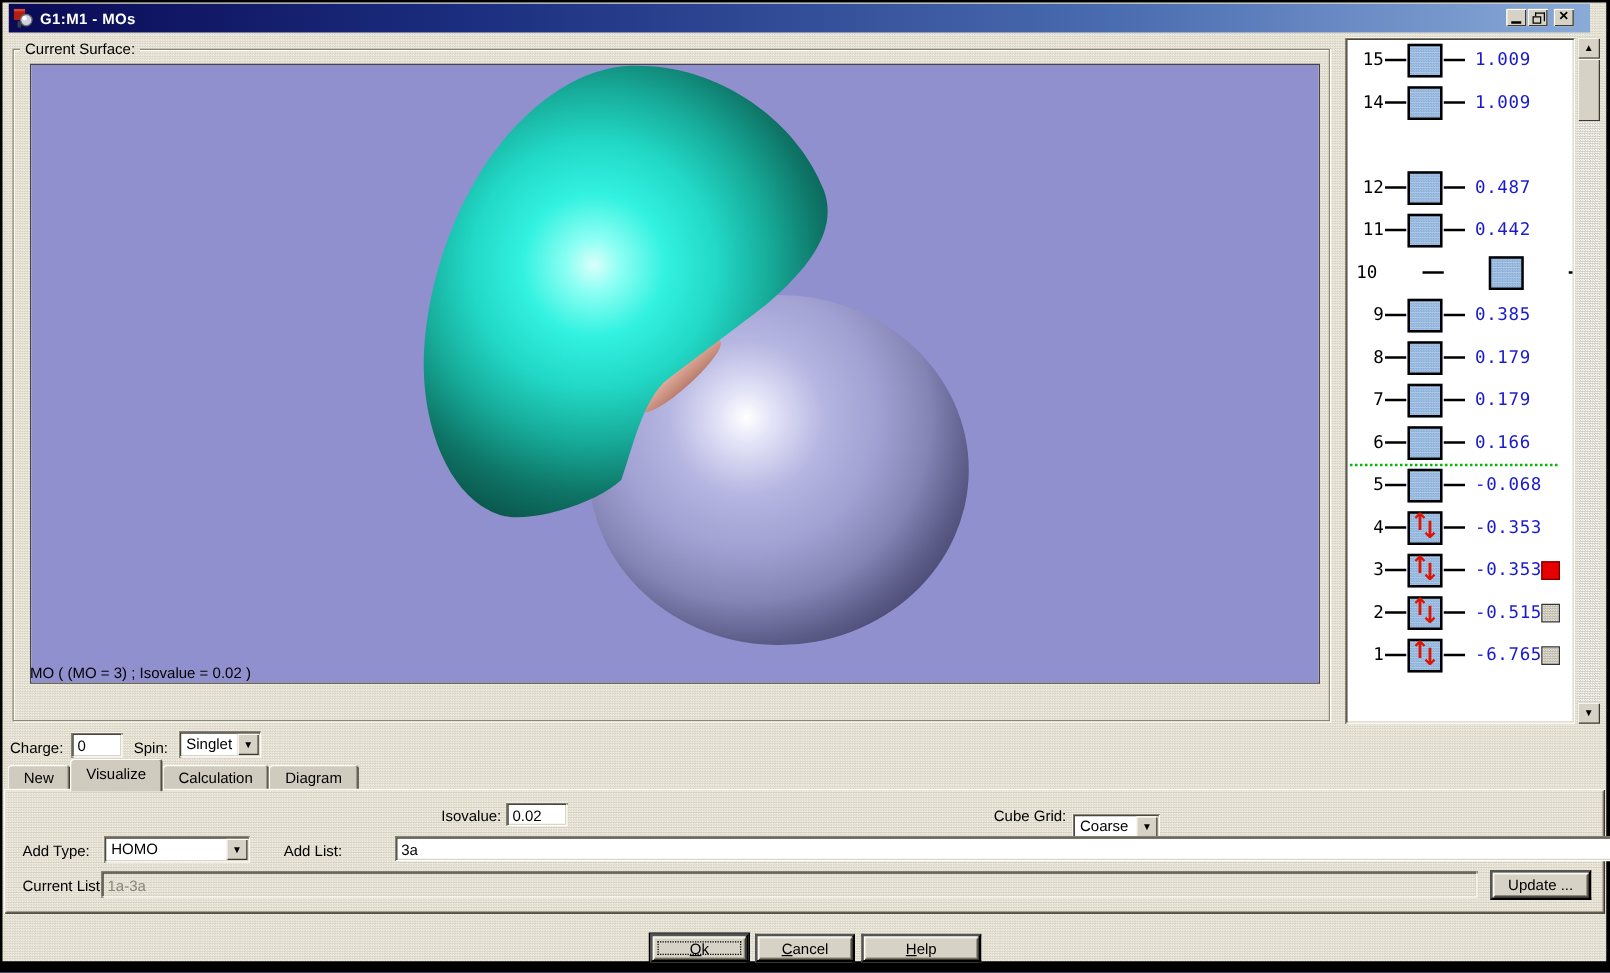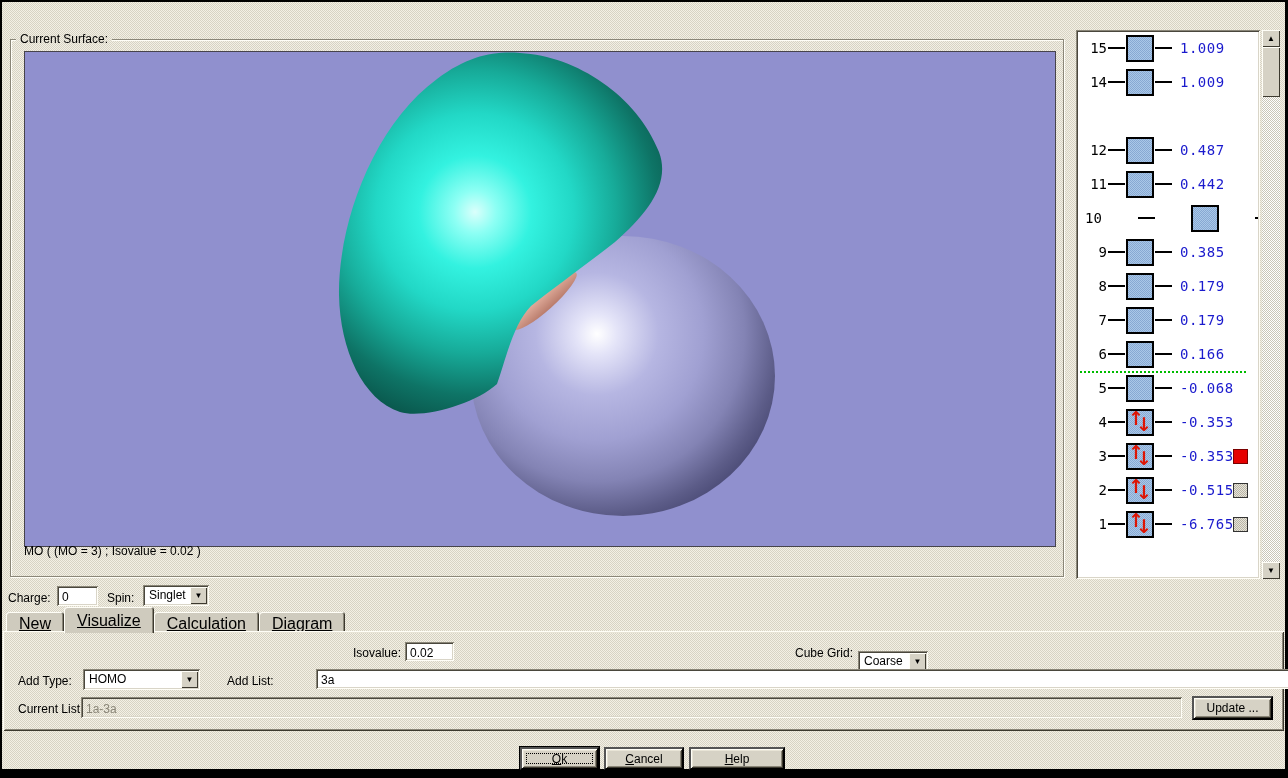--- a/index.html
+++ b/index.html
@@ -24,21 +24,21 @@
   .restore-glyph{display:block;position:relative;width:9px;height:9px;}
   .restore-glyph::before{content:"";position:absolute;left:2px;top:0;width:6px;height:6px;border:1px solid #000;border-bottom-width:0;}
   .restore-glyph::after{content:"";position:absolute;left:0;top:3px;width:5px;height:4px;border:1px solid #000;background:#d6d2c5;}
   .close-x{font-weight:bold;font-size:10px;}
 
   
   .groupbox{position:absolute;left:8px;top:37px;width:1052px;height:536px;}
   .group-label{position:absolute;left:14px;top:30px;padding:0 4px;z-index:2;}
   .viewport{position:absolute;left:22px;top:49px;width:1030px;height:494px;border:1px solid #46434a;}
   .viewport svg{display:block;}
-  .vp-caption{position:absolute;left:22px;top:542px;font-size:12px;}
+  .vp-caption{position:absolute;left:22px;top:529px;font-size:12px;}
 
   
   .molist{position:absolute;left:1074px;top:28px;width:184px;height:549px;background:#fff;box-shadow:inset 1px 1px 0 #8a8678,inset -1px -1px 0 #fffef7,inset 2px 2px 0 #4a473d,inset -2px -2px 0 #d9d5c8;}
   .molist-inner{position:absolute;inset:2px;overflow:hidden;}
   .mo-row{position:absolute;left:0;width:100%;height:28px;display:flex;align-items:center;padding-left:7px;box-sizing:border-box;}
   .mo-num{width:22px;text-align:right;font:14px "DejaVu Sans Mono",monospace;}
   .mo-line{width:17px;height:2px;background:#000;margin:0 1px;flex:0 0 auto;}
   .mo-box{position:relative;width:24px;height:23px;border:2px solid #000;background-color:#aac8e8;background-image:conic-gradient(rgba(70,110,170,.35) 25%,transparent 0 50%,rgba(70,110,170,.35) 0 75%,transparent 0);background-size:2px 2px;flex:0 0 auto;}
   .mo-energy{margin-left:7px;font:14px "DejaVu Sans Mono",monospace;color:#1a1acd;letter-spacing:.5px;white-space:pre;}
   .mo-arrow{position:absolute;font-weight:bold;font-size:19px;line-height:1;color:#dd1505;font-family:"DejaVu Sans",sans-serif;}
@@ -58,38 +58,59 @@
   
   .label{position:absolute;white-space:nowrap;}
   .field{position:absolute;border:none;outline:none;background:#fff;box-shadow:inset 1px 1px 0 #8a8678,inset -1px -1px 0 #fffef7,inset 2px 2px 0 #4a473d,inset -2px -2px 0 #d9d5c8;font:12px "Liberation Sans",sans-serif;padding:2px 5px 0 5px;box-sizing:border-box;color:#000;}
   .field:disabled,.field.disabled{color:#8a8678;background:transparent;-webkit-text-fill-color:#8a8678;}
   .combo{position:absolute;box-sizing:border-box;background:#fff;box-shadow:inset 1px 1px 0 #8a8678,inset -1px -1px 0 #fffef7,inset 2px 2px 0 #4a473d,inset -2px -2px 0 #d9d5c8;}
   .combo .combo-text{position:absolute;left:6px;top:3px;font-size:12px;}
   .combo .combo-btn{position:absolute;right:2px;top:2px;bottom:2px;width:17px;display:flex;align-items:center;justify-content:center;font-size:8px;}
 
   
   .tabstrip{position:absolute;left:4px;top:605px;height:26px;display:flex;align-items:flex-end;}
-  .tab{height:21px;padding:3px 13px 16px 13px;box-sizing:border-box;background:#cfcbbe;box-shadow:inset 1px 1px 0 #fffef7,inset -1px 0 0 #3c392f,inset -2px 0 0 #8a8678;border-radius:3px 3px 0 0;font-size:16px;position:relative;text-decoration:underline;}
+  .tab{height:21px;padding:3px 13px 16px 13px;box-sizing:border-box;background:#cfcbbe;box-shadow:inset 1px 1px 0 #fffef7,inset -1px 0 0 #3c392f,inset -2px 0 0 #8a8678;border-radius:3px 3px 0 0;font-size:12px;position:relative;}
   .tab.active{height:26px;padding-top:5px;z-index:6;box-shadow:inset 1px 1px 0 #fffef7,inset -1px 0 0 #3c392f,inset -2px 0 0 #8a8678;}
   .tabpanel{position:absolute;left:1px;top:629px;width:1281px;height:100px;box-shadow:inset 1px 1px 0 #fffef7,inset -1px -1px 0 #3c392f,inset 2px 2px 0 #e8e4d6,inset -2px -2px 0 #8a8678;z-index:5;}
 
   
   .btn{position:absolute;display:flex;align-items:center;justify-content:center;background:#d6d2c5;box-shadow:inset 1px 1px 0 #fffef7,inset -1px -1px 0 #3c392f,inset 2px 2px 0 #e8e4d6,inset -2px -2px 0 #8a8678;font-size:12px;box-sizing:border-box;}
   .btn .ul{display:block;}
   .ul::first-letter{text-decoration:underline;}
   .btn.default{box-shadow:0 0 0 1px #000,inset 1px 1px 0 #fffef7,inset -1px -1px 0 #3c392f,inset 2px 2px 0 #e8e4d6,inset -2px -2px 0 #8a8678;}
   .focus-rect{position:absolute;inset:4px;border:1px dotted #000;pointer-events:none;}
 </style>
 </head>
 <body>
 
 <div id="app">
   <div class="win">
     <div class="win-bg dither"></div>
 
+    <div class="titlebar">
+      <span class="app-icon">
+        <svg width="16" height="16" viewBox="0 0 16 16">
+          <rect x="0" y="0" width="9" height="9" fill="#b41e14"></rect>
+          <rect x="0" y="0" width="9" height="2" fill="#d84a34"></rect>
+          <circle cx="10" cy="9" r="4.6" fill="#cfd2da" stroke="#6a6e78" stroke-width="1"></circle>
+          <circle cx="8.6" cy="7.6" r="1.8" fill="#ffffff"></circle>
+          <rect x="3" y="10" width="3" height="5" fill="#3a3f49"></rect>
+        </svg>
+      </span>
+      <span class="title-text">G1:M1 - MOs</span>
+      <span class="tb-btn raised-thin tb-min">
+          <i class="min-glyph"></i>
+        </span>
+      <span class="tb-btn raised-thin tb-restore">
+          <i class="restore-glyph"></i>
+        </span>
+      <span class="tb-btn raised-thin tb-close">
+          <span class="close-x">✕</span>
+        </span>
+    </div>
 
     <span class="group-label dither">Current Surface:</span>
     <div class="groupbox etched"></div>
 
     <div class="viewport">
       <svg width="1030" height="494" viewBox="0 0 1030 494">
         <defs>
           <radialGradient id="beanGrad" gradientUnits="userSpaceOnUse" cx="450" cy="160" r="235">
             <stop offset="0" stop-color="#dafffb"></stop>
             <stop offset="0.09" stop-color="#8dfff4"></stop>

